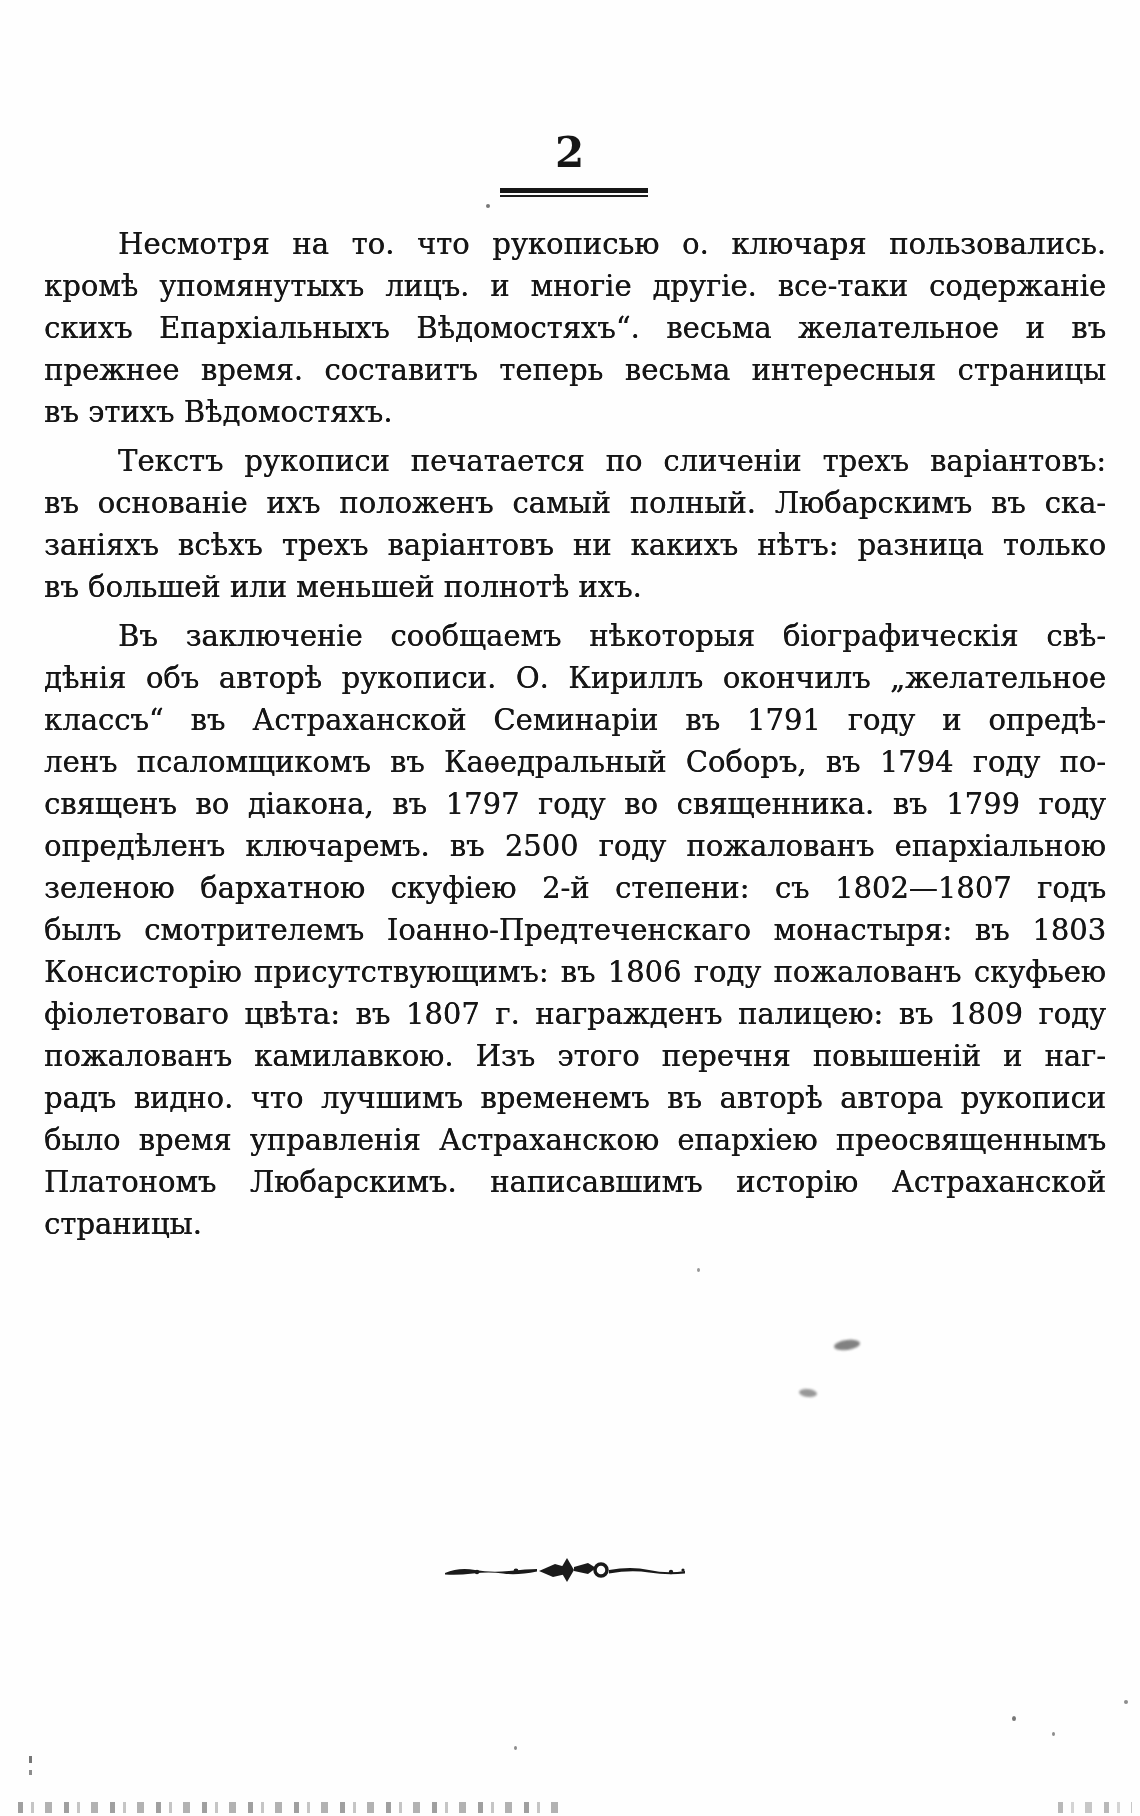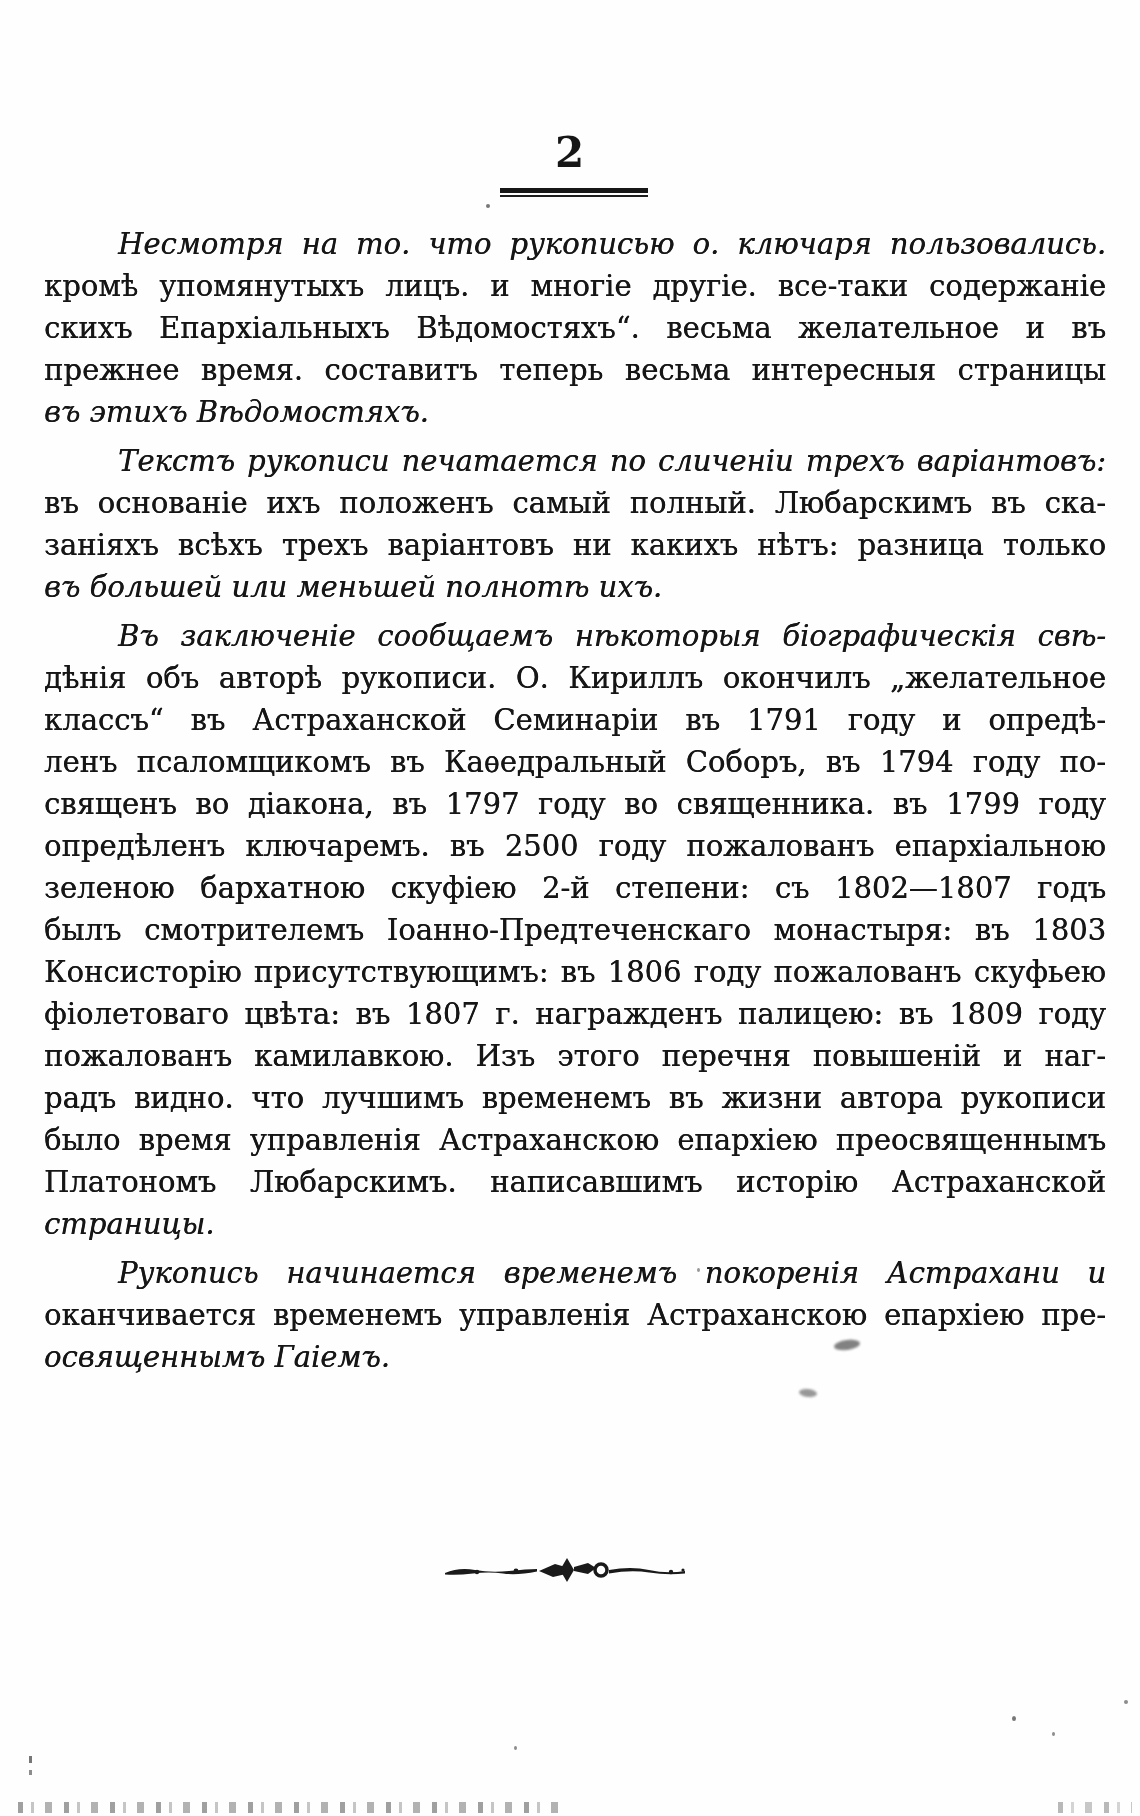--- a/index.html
+++ b/index.html
@@ -44,22 +44,22 @@
     line-height: 42px;
     text-shadow: 0.35px 0 0 currentColor; 
   }
   .para { margin: 0 0 7px 0; }
   .line {
     height: 42px;
     overflow: hidden;
     text-align: justify;
     text-align-last: justify;
   }
-  .line.first { text-indent: 74px; font-style: italic; }
-  .line.last  { text-align-last: left; font-style: italic; }
+  .line.first { text-indent: 74px; }
+  .line.last  { text-align-last: left; }
 
   
   .ornament {
     position: absolute;
     left: 443px;
     top: 1557px;
   }
 
   
   .noise { position: absolute; background: #1c1c1c; pointer-events: none; }
@@ -121,31 +121,26 @@
       <div class="line">дѣнія объ авторѣ рукописи. О. Кириллъ окончилъ „желательное</div>
       <div class="line">классъ“ въ Астраханской Семинаріи въ 1791 году и опредѣ-</div>
       <div class="line">ленъ псаломщикомъ въ Каѳедральный Соборъ, въ 1794 году по-</div>
       <div class="line">священъ во діакона, въ 1797 году во священника. въ 1799 году</div>
       <div class="line">опредѣленъ ключаремъ. въ 2500 году пожалованъ епархіальною</div>
       <div class="line">зеленою бархатною скуфіею 2-й степени: съ 1802—1807 годъ</div>
       <div class="line">былъ смотрителемъ Іоанно-Предтеченскаго монастыря: въ 1803</div>
       <div class="line">Консисторію присутствующимъ: въ 1806 году пожалованъ скуфьею</div>
       <div class="line">фіолетоваго цвѣта: въ 1807 г. награжденъ палицею: въ 1809 году</div>
       <div class="line">пожалованъ камилавкою. Изъ этого перечня повышеній и наг-</div>
-      <div class="line">радъ видно. что лучшимъ временемъ въ жизни автора рукописи</div>
+      <div class="line">радъ видно. что лучшимъ временемъ въ авторѣ автора рукописи</div>
       <div class="line">было время управленія Астраханскою епархіею преосвященнымъ</div>
       <div class="line">Платономъ Любарскимъ. написавшимъ исторію Астраханской</div>
       <div class="line last">страницы.</div>
     </div>
 
-    <div class="para">
-      <div class="line first">Рукопись начинается временемъ покоренія Астрахани и</div>
-      <div class="line">оканчивается временемъ управленія Астраханскою епархіею пре-</div>
-      <div class="line last">освященнымъ Гаіемъ.</div>
-    </div>
 
   </div>
 
   <svg class="ornament" width="248" height="26" viewBox="0 0 248 26" aria-hidden="true">
     <g fill="#1a1a1a" stroke="none">
       <path d="M2 16 q14 -6 30 -3 t34 1 t28 -2 l0 2.5 q-20 4 -34 2 t-30 0 t-28 1 z"></path>
       <circle cx="34" cy="15" r="2.2"></circle>
       <circle cx="73" cy="14" r="2.4"></circle>
       <path d="M96 14 l16 -7 14 4 -3 6 -13 3 z"></path>
       <path d="M124 1 l7 12 -7 12 -7 -12 z"></path>

